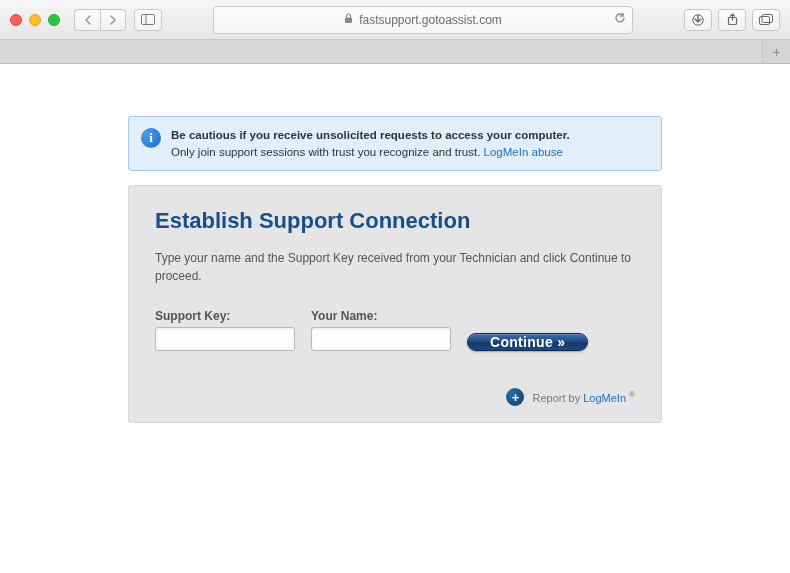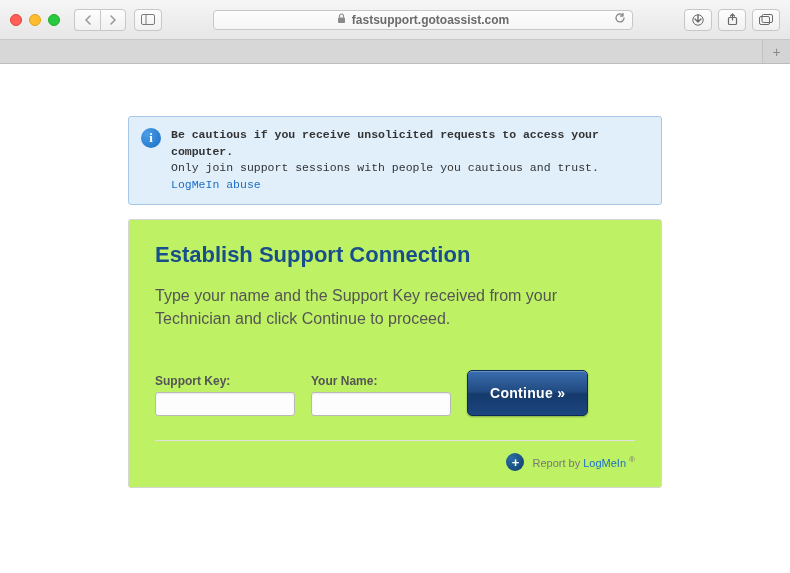--- a/index.html
+++ b/index.html
@@ -11,50 +11,50 @@
     .dot { width: 12px; height: 12px; border-radius: 50%; }
     .dot.red { background: #ff5f57; border: 0.5px solid #e24238; }
     .dot.yellow { background: #ffbd2e; border: 0.5px solid #e1a117; }
     .dot.green { background: #28c940; border: 0.5px solid #1fad2f; }
     .nav-btns { display: flex; }
     .nav-btn { width: 26px; height: 22px; background: linear-gradient(#fdfdfd, #f1f1f1); border: 1px solid #c7c7c7; display: flex; align-items: center; justify-content: center; color: #9a9a9a; font-size: 12px; }
     .nav-btn:first-child { border-radius: 4px 0 0 4px; border-right: none; }
     .nav-btn:last-child { border-radius: 0 4px 4px 0; }
     .icon-btn { width: 28px; height: 22px; background: linear-gradient(#fdfdfd, #f1f1f1); border: 1px solid #c7c7c7; border-radius: 4px; display: flex; align-items: center; justify-content: center; color: #6a6a6a; font-size: 12px; }
     .addr-wrap { flex: 1; display: flex; justify-content: center; }
-    .addr-bar { width: 420px; height: 20px; background: linear-gradient(#fdfdfd, #f5f5f5); border: 1px solid #c7c7c7; border-radius: 4px; display: flex; align-items: center; justify-content: center; gap: 6px; font-size: 12px; color: #6b6b6b; position: relative; font-weight: bold; }
+    .addr-bar { width: 420px; height: 28px; background: linear-gradient(#fdfdfd, #f5f5f5); border: 1px solid #c7c7c7; border-radius: 4px; display: flex; align-items: center; justify-content: center; gap: 6px; font-size: 12px; color: #6b6b6b; position: relative; }
     .addr-bar .lock { font-size: 10px; color: #8a8a8a; }
     .addr-bar .refresh { position: absolute; right: 6px; color: #8a8a8a; font-size: 12px; }
     .right-btns { display: flex; gap: 6px; }
 
     
     .tabstrip { height: 24px; background: #d7d7d7; border-bottom: 1px solid #bcbcbc; display: flex; justify-content: flex-end; align-items: stretch; }
     .tab-add { width: 28px; display: flex; align-items: center; justify-content: center; color: #8a8a8a; font-size: 14px; border-left: 1px solid #c3c3c3; background: #d4d4d4; }
 
     
     .page { height: calc(573px - 64px); background: #fff; position: relative; padding-top: 52px; }
 
     .container { width: 534px; margin: 0 auto; }
 
     
     .alert { border: 1px solid #a6c8e6; background: #e1effb; border-radius: 3px; padding: 10px 12px; display: flex; gap: 10px; align-items: flex-start; }
     .alert-icon { width: 20px; height: 20px; border-radius: 50%; background: radial-gradient(circle at 30% 30%, #4a9de8, #1b6fc4); display: flex; align-items: center; justify-content: center; color: #fff; font-weight: bold; font-size: 13px; font-family: Georgia, serif; flex: none; margin-top: 1px; }
-    .alert-text { font-size: 11.5px; color: #333; line-height: 1.45; font-family: Liberation Mono, monospace; }
+    .alert-text { font-size: 11.5px; color: #333; line-height: 1.45; }
     .alert-text .bold { font-weight: bold; }
     .alert-text a { color: #1b6fc4; text-decoration: none; }
 
     
-    .card { background: #bef264; border: 1px solid #d5d5d5; border-radius: 3px; margin-top: 14px; padding: 22px 26px 16px; }
+    .card { background: #e5e5e5; border: 1px solid #d5d5d5; border-radius: 3px; margin-top: 14px; padding: 22px 26px 16px; }
     .card h1 { color: #184e8a; font-size: 22px; font-weight: bold; margin-bottom: 16px; }
-    .card .desc { font-size: 16px; color: #555; line-height: 1.45; margin-bottom: 40px; }
+    .card .desc { font-size: 12px; color: #555; line-height: 1.45; margin-bottom: 24px; }
     .form-row { display: flex; gap: 16px; align-items: flex-end; margin-bottom: 24px; }
     .field { display: flex; flex-direction: column; gap: 4px; }
     .field label { font-size: 12px; font-weight: bold; color: #555; }
     .field input { width: 140px; height: 24px; border: 1px solid #b8b8b8; border-radius: 3px; background: #fdfdfd; padding: 0 6px; font-size: 12px; box-shadow: inset 0 1px 2px rgba(0,0,0,0.08); }
-    .continue-btn { height: 46px; padding: 0 22px; border: 1px solid #0b2b52; border-radius: 5px; background: linear-gradient(#3a6daf, #20497f 48%, #153a6b 52%, #1c4680); color: #fff; font-size: 14px; font-weight: bold; cursor: pointer; box-shadow: 0 1px 2px rgba(0,0,0,0.3), inset 0 1px 0 rgba(255,255,255,0.25); letter-spacing: 0.3px; }
+    .continue-btn { height: 18px; padding: 0 22px; border: 1px solid #0b2b52; border-radius: 15px; background: linear-gradient(#3a6daf, #20497f 48%, #153a6b 52%, #1c4680); color: #fff; font-size: 14px; font-weight: bold; cursor: pointer; box-shadow: 0 1px 2px rgba(0,0,0,0.3), inset 0 1px 0 rgba(255,255,255,0.25); letter-spacing: 0.3px; }
 
     .powered { border-top: 1px solid #e2e2e2; padding-top: 12px; display: flex; justify-content: flex-end; align-items: center; gap: 8px; font-size: 11px; color: #777; }
     .powered .plus { width: 18px; height: 18px; border-radius: 50%; background: radial-gradient(circle at 30% 30%, #2a6ea8, #0d3d66); display: flex; align-items: center; justify-content: center; color: #fff; font-weight: bold; font-size: 13px; line-height: 1; }
     .powered a { color: #1b6fc4; font-weight: normal; text-decoration: none; }
     .powered .reg { font-size: 8px; vertical-align: super; color: #777; }
 
     .copyright { font-size: 10.5px; color: #b8b8b8; margin-top: 16px; padding-left: 2px; }
   </style>
 </head>
 <body>
@@ -128,21 +128,21 @@
   <div class="tab-add">+</div>
 </div>
 
 <div class="page">
   <div class="container">
 
     <div class="alert">
       <div class="alert-icon">i</div>
       <div class="alert-text">
         <span class="bold">Be cautious if you receive unsolicited requests to access your computer.</span><br>
-        <span>Only join support sessions with people you cautious and trust. </span><a href="#">LogMeIn abuse</a>
+        <span>Only join support sessions with trust you recognize and trust. </span><a href="#">LogMeIn abuse</a>
       </div>
     </div>
 
     <div class="card">
       <h1>Establish Support Connection</h1>
       <p class="desc">Type your name and the Support Key received from your Technician and click Continue to proceed.</p>
 
       <div class="form-row">
         <div class="field">
           <label>Support Key:</label>

